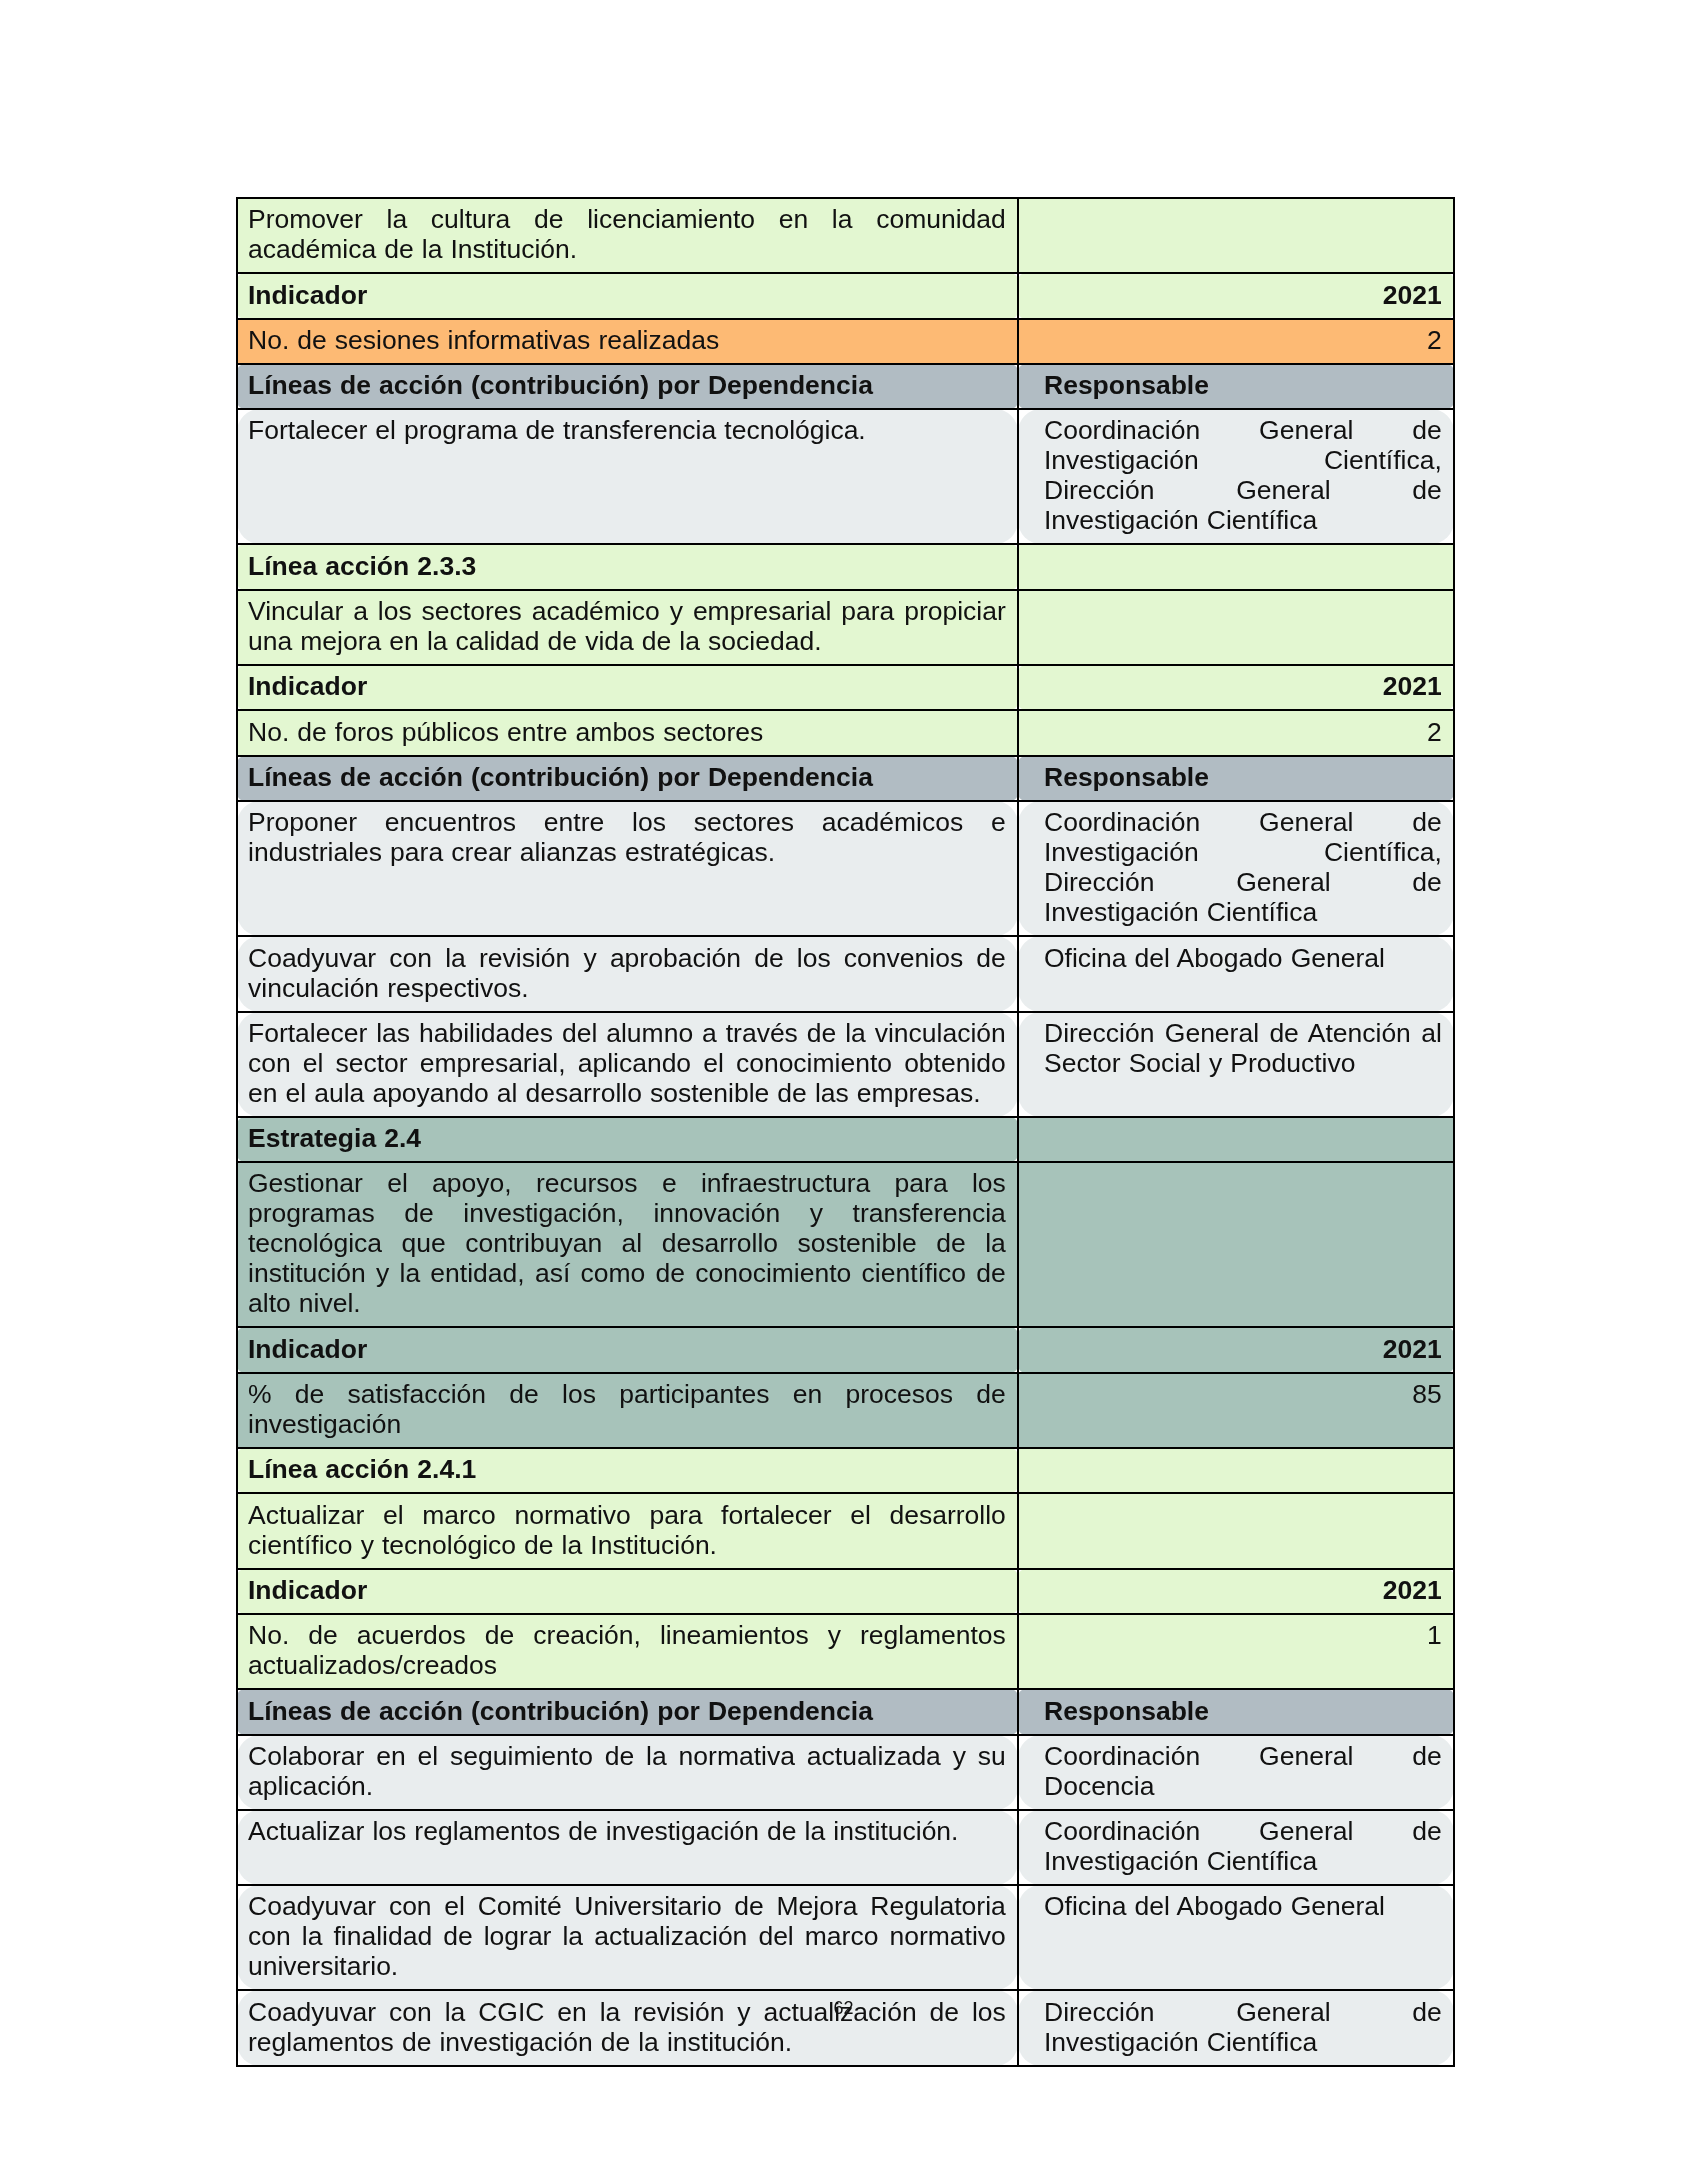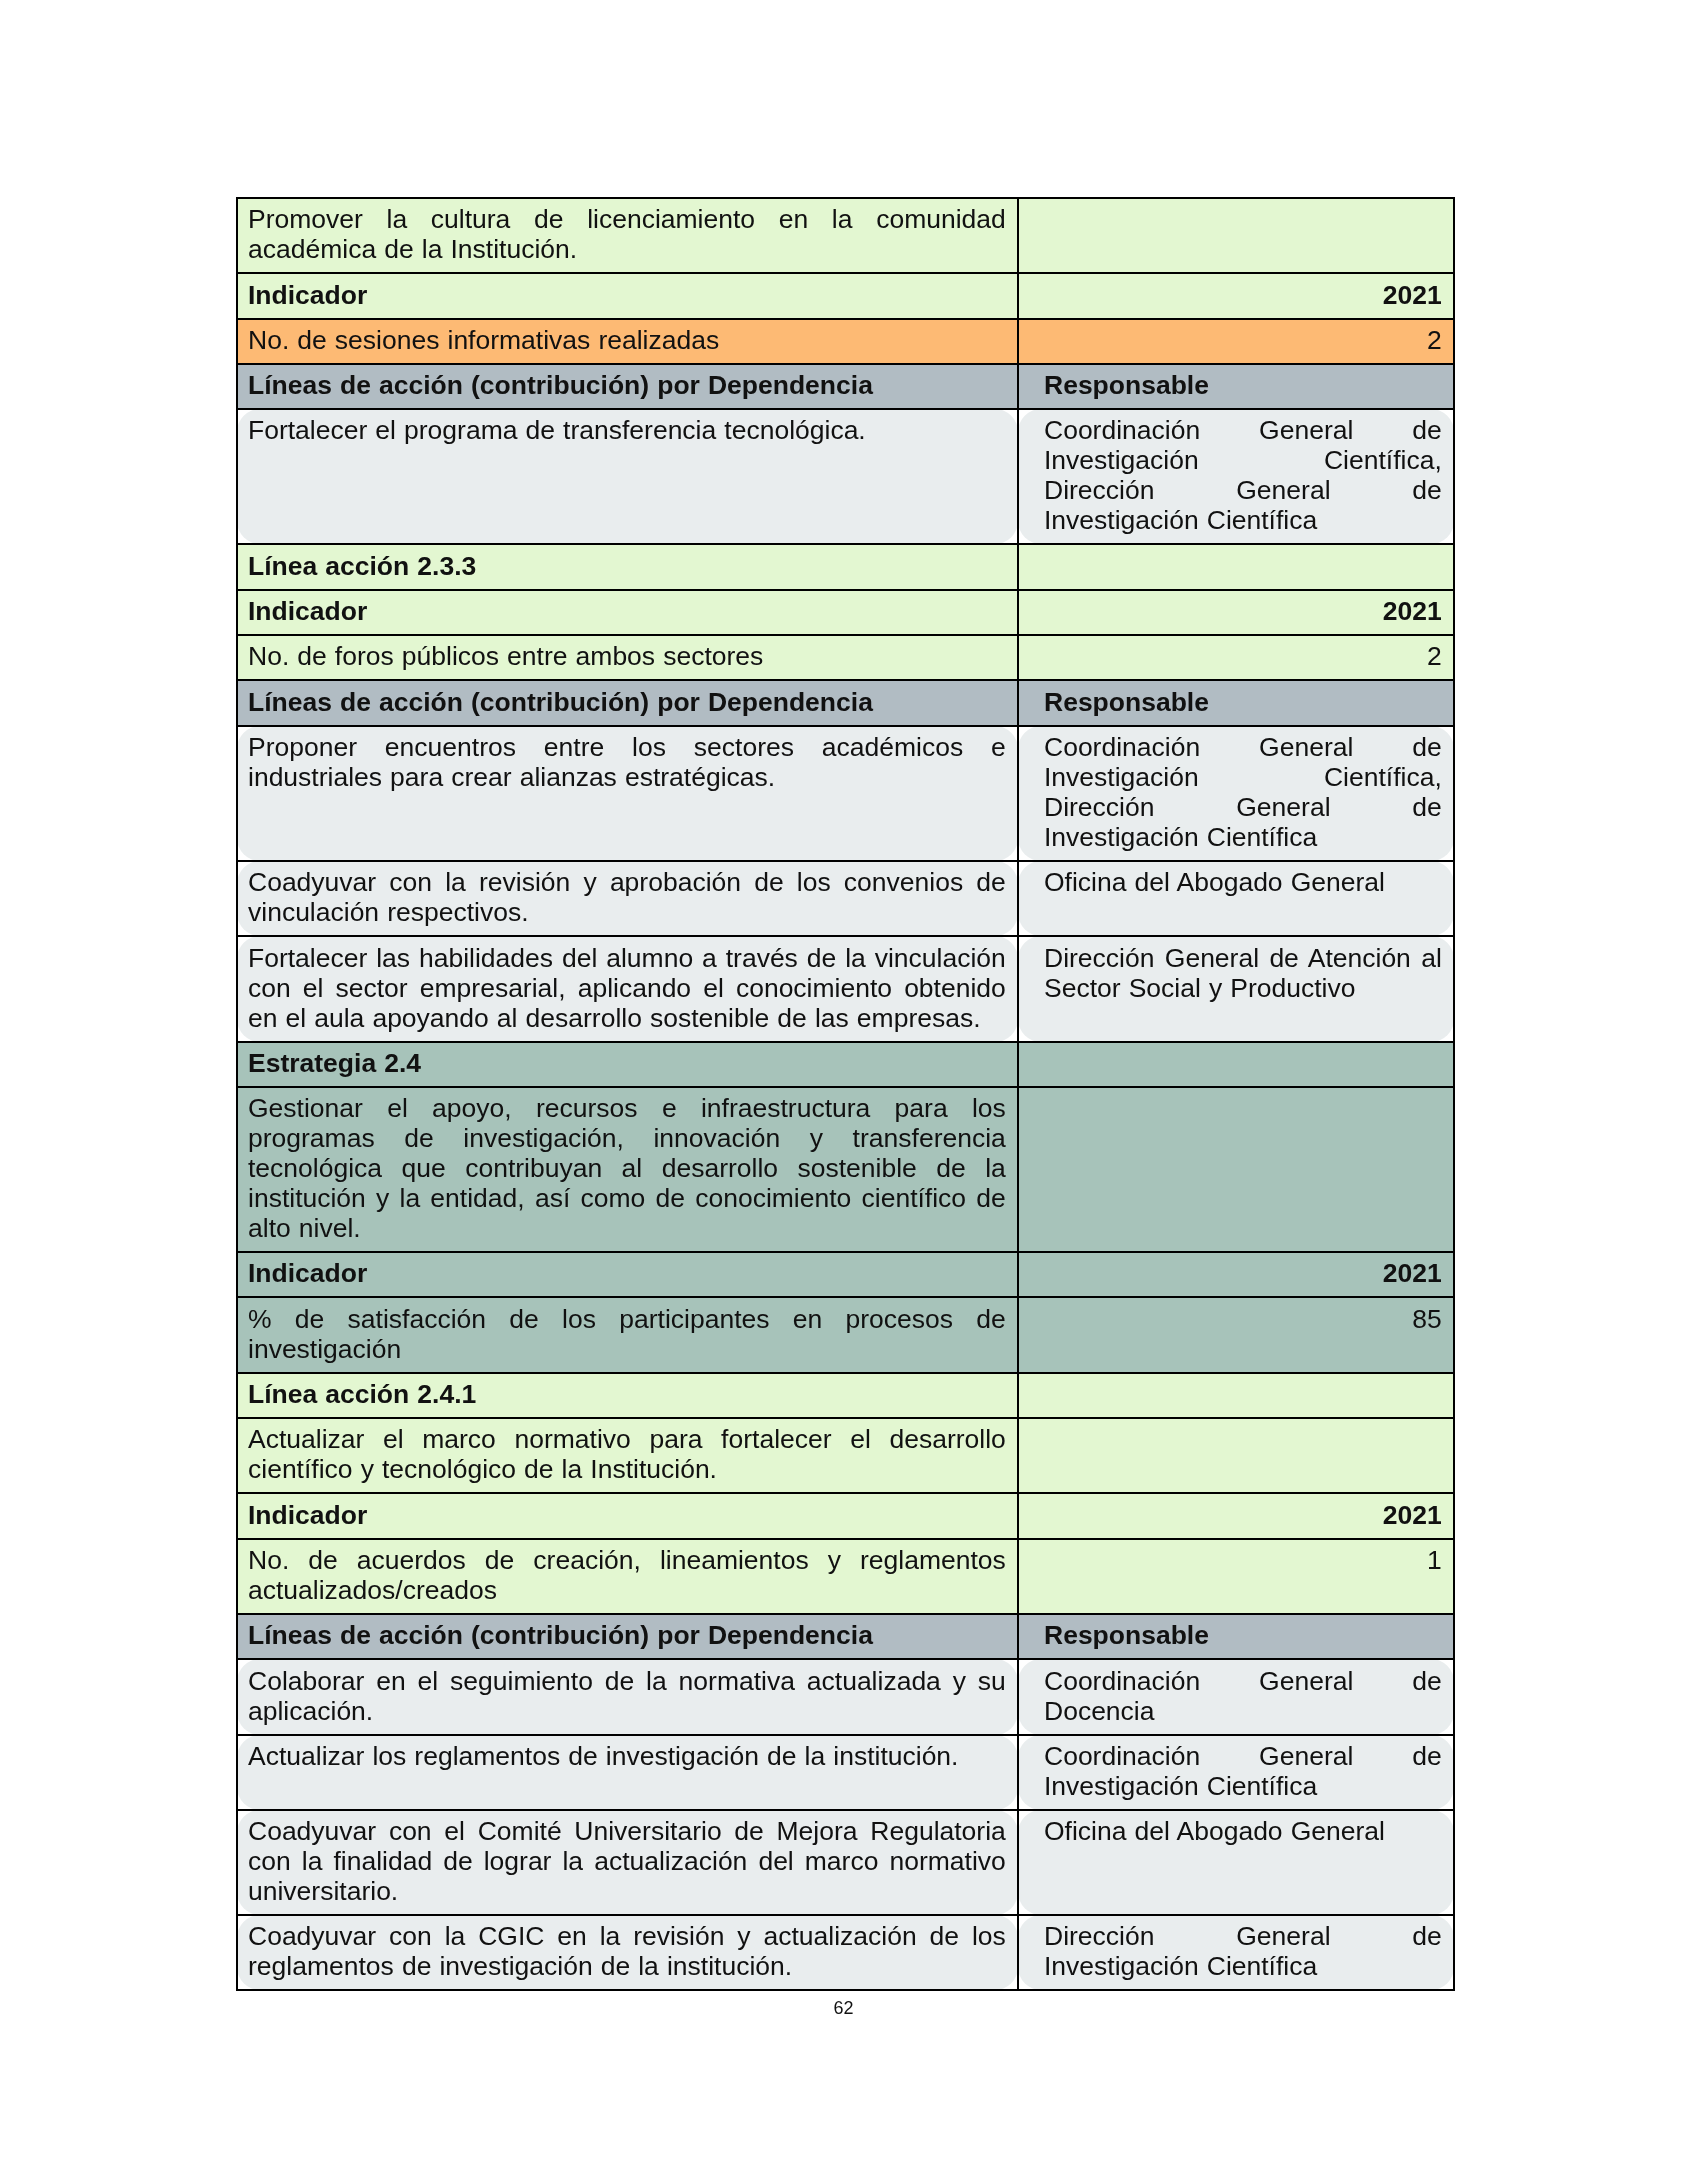--- a/index.html
+++ b/index.html
@@ -28,21 +28,21 @@
     border: 2px solid #000000;
     vertical-align: top;
     padding: 5.3px 11.2px 8px 10px;
     font-size: 26.5px;
     line-height: 30px;
     text-align: justify;
     word-spacing: 0.7px;
     overflow: hidden;
   }
   td.cell-right { padding-left: 25px; }
-  td.b { font-weight: bold; }
+  td.b { font-weight: bold; border-radius: 8px; }
   td.val { text-align: right; }
   tr.style-green    td { background: #e3f7d1; margin-top: 44px; }
   tr.style-olive    td { background: #fdba74; }
   tr.style-bluegray td { background: #b1bcc3; }
   tr.style-gray     td { background: #e9edee; border-radius: 23px; }
   tr.style-sage     td { background: #a7c3ba; }
   .page-number {
     position: absolute;
     top: 1993px;
     left: 0;
@@ -86,20 +86,24 @@
   <tr class="style-gray">
     <td class="cell-left">Fortalecer el programa de transferencia tecnológica.</td>
     <td class="cell-right">Coordinación General de Investigación Científica, Dirección General de Investigación Científica</td>
   </tr>
 
   <tr class="style-green">
     <td class="cell-left b">Línea acción 2.3.3</td>
     <td class="cell-right"></td>
   </tr>
 
+  <tr class="style-green">
+    <td class="cell-left">Vincular a los sectores académico y empresarial para propiciar una mejora en la calidad de vida de la sociedad.</td>
+    <td class="cell-right"></td>
+  </tr>
 
   <tr class="style-green">
     <td class="cell-left b">Indicador</td>
     <td class="cell-right b val">2021</td>
   </tr>
 
   <tr class="style-green">
     <td class="cell-left">No. de foros públicos entre ambos sectores</td>
     <td class="cell-right val">2</td>
   </tr>

